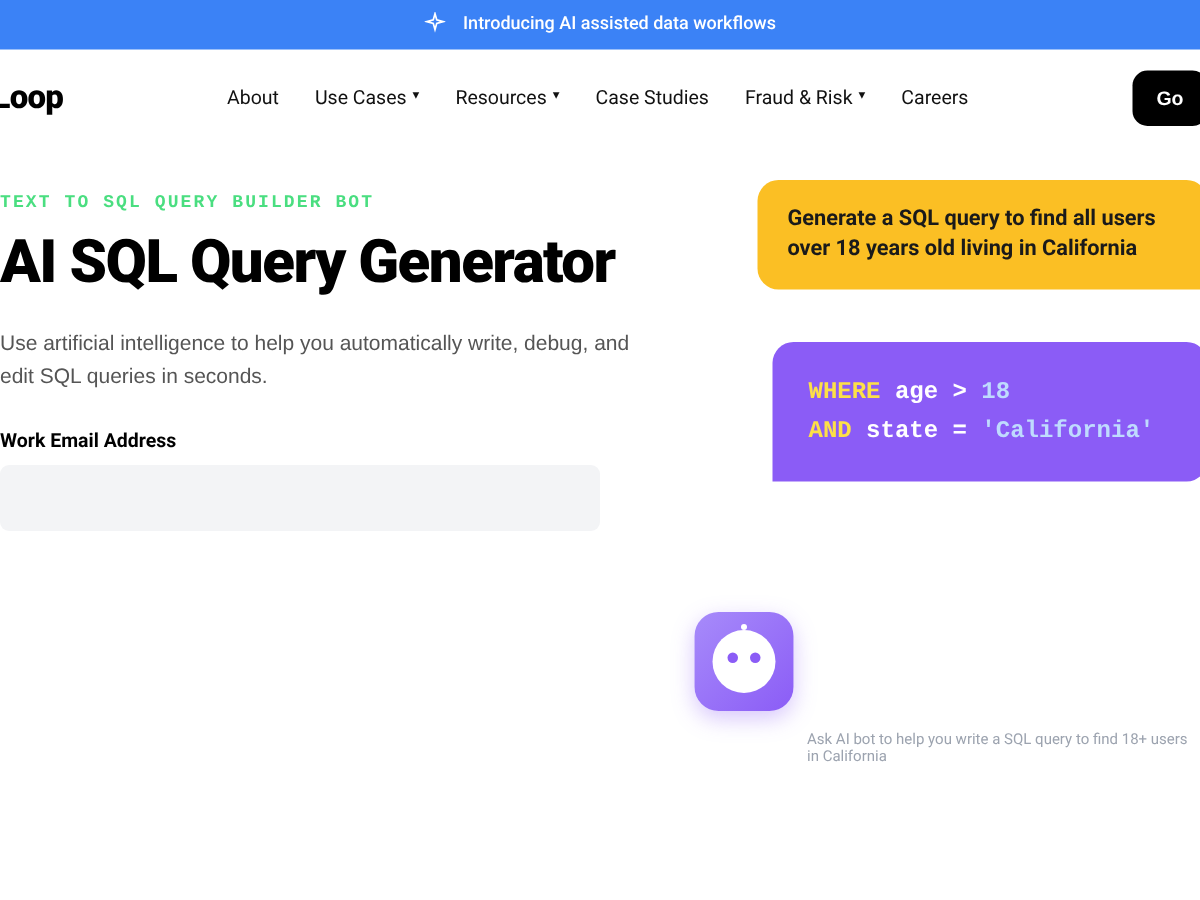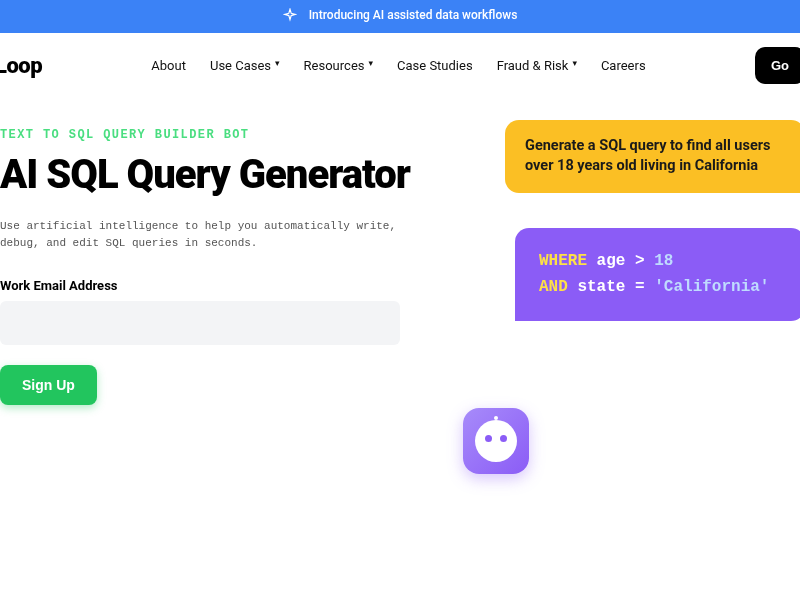--- a/index.html
+++ b/index.html
@@ -9,21 +9,21 @@
     .nav { display: flex; align-items: center; justify-content: space-between; padding: 14px 0; }
     .logo { font-size: 22px; font-weight: 900; letter-spacing: -0.5px; margin-left: -5px; }
     .nav-items { display: flex; gap: 24px; align-items: center; flex: 1; justify-content: center; }
     .nav-item { font-size: 13px; color: #111; cursor: pointer; display: flex; align-items: flex-start; gap: 4px; }
     .chevron { font-size: 9px; }
     .cta { background: #000; color: #fff; padding: 11px 16px; border-radius: 10px; font-size: 13px; font-weight: 600; cursor: pointer; border: none; margin-right: -5px; }
     .main { display: flex; padding: 30px 0 0 0; position: relative; }
     .left { flex: 0 0 56%; padding-right: 20px; }
     .eyebrow { color: #4ade80; font-size: 12px; font-weight: 700; letter-spacing: 1.4px; font-family: 'Courier New', monospace; margin-bottom: 12px; }
     .title { font-size: 40px; font-weight: 900; line-height: 1.05; margin-bottom: 22px; letter-spacing: -1px; }
-    .subtitle { font-family: Liberation Mono, monospace; font-size: 11px; color: #555; line-height: 1.55; margin-bottom: 26px; max-width: 420px; }
+    .subtitle { font-family: Liberation Sans, sans-serif; font-size: 14px; color: #555; line-height: 1.55; margin-bottom: 26px; max-width: 420px; }
     .label { font-size: 13px; font-weight: 700; margin-bottom: 8px; }
     .input { width: 100%; max-width: 400px; padding: 14px; background: #f3f4f6; border: none; border-radius: 6px; font-size: 14px; margin-bottom: 20px; }
     .signup { background: #22c55e; color: #fff; padding: 12px 22px; border: none; border-radius: 8px; font-size: 14px; font-weight: 700; cursor: pointer; box-shadow: 0 3px 8px rgba(34,197,94,0.35); }
     .hint { font-size: 10px; color: #9ca3af; margin-top: 14px; margin-left: 10px; }
     .right { flex: 0 0 44%; position: relative; }
     .bubble-user { background: #fbbf24; color: #1a1a1a; padding: 16px 20px; border-radius: 14px 14px 0 14px; font-size: 14.5px; font-weight: 700; line-height: 1.4; position: absolute; top: -8px; right: -5px; width: 300px; }
     .bubble-ai { background: #8b5cf6; color: #fff; padding: 20px 24px; border-radius: 14px 14px 14px 0; font-family: 'Courier New', monospace; font-size: 16px; font-weight: 700; line-height: 1.65; position: absolute; top: 100px; right: -5px; width: 290px; }
     .kw { color: #fde047; }
     .val { color: #bfdbfe; }
     .bot { position: absolute; top: 280px; left: 15px; width: 66px; height: 66px; background: linear-gradient(135deg,#a78bfa,#8b5cf6); border-radius: 16px; display: flex; align-items: center; justify-content: center; box-shadow: 0 5px 15px rgba(139,92,246,0.35); }
@@ -74,29 +74,29 @@
   <button class="cta">Go</button>
 </div>
 
 <div class="main">
   <div class="left">
     <div class="eyebrow">TEXT TO SQL QUERY BUILDER BOT</div>
     <h1 class="title">AI SQL Query Generator</h1>
     <p class="subtitle">Use artificial intelligence to help you automatically write, debug, and edit SQL queries in seconds.</p>
     <div class="label">Work Email Address</div>
     <input class="input" placeholder="" style="">
-    <button class="signup">Sign Up</button>
   </div>
   <div class="right">
     <div class="bubble-user">Generate a SQL query to find all users over 18 years old living in California</div>
     <div class="bubble-ai">
       <div><span class="kw">WHERE</span><span> age &gt; </span><span class="val">18</span></div>
       <div><span class="kw">AND</span><span> state = </span><span class="val">'California'</span></div>
     </div>
     <div class="bot">
       <div class="bot-head">
         <div class="bot-antenna"></div>
         <div class="bot-eye l"></div>
           <div class="bot-eye r"></div>
       </div>
     </div>
+    <div class="caption">Ask AI bot to help you write a SQL query to find 18+ users in California</div>
   </div>
 </div>
 
 </body></html>

